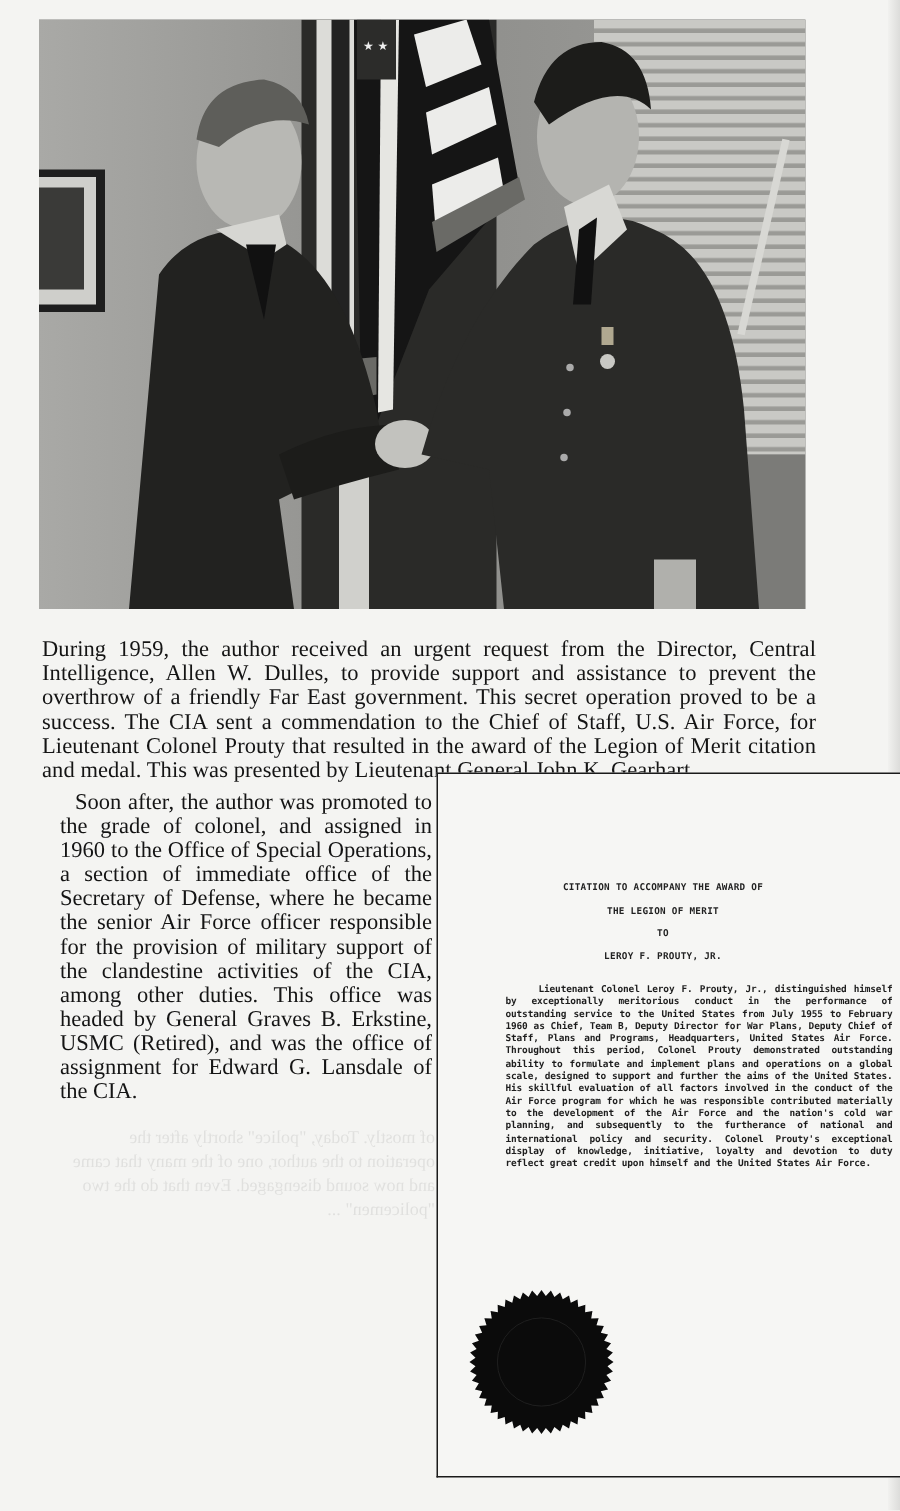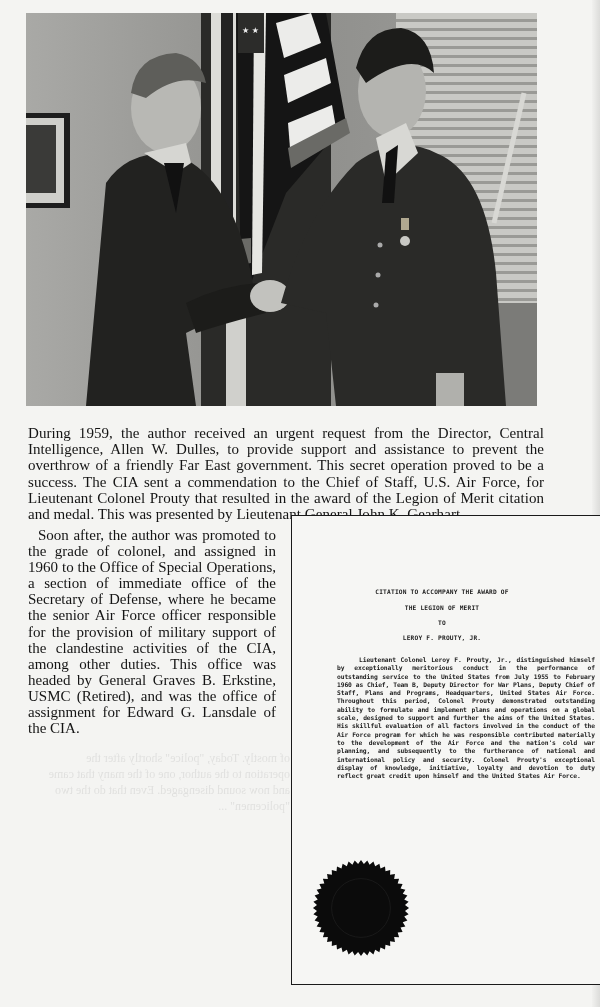--- a/index.html
+++ b/index.html
@@ -26,21 +26,21 @@
   }
   .photo svg { display: block; }
   
   .caption {
     position: absolute; left: 28px; top: 410px; width: 516px;
     font-family: "Liberation Serif", serif;
     font-size: 15px; line-height: 16.2px; text-align: justify;
     letter-spacing: 0.05px;
   }
   .col-left {
-    position: absolute; left: 28px; top: 512px; width: 248px;
+    position: absolute; left: 40px; top: 512px; width: 248px;
     font-family: "Liberation Serif", serif;
     font-size: 15px; line-height: 16.1px; text-align: justify;
     text-indent: 10px;
   }
   
   .citation-box {
     position: absolute; left: 291px; top: 515px; width: 320px; height: 468px;
     border: 1.5px solid #1a1a1a; border-right: none;
     background: #f6f6f4;
   }

